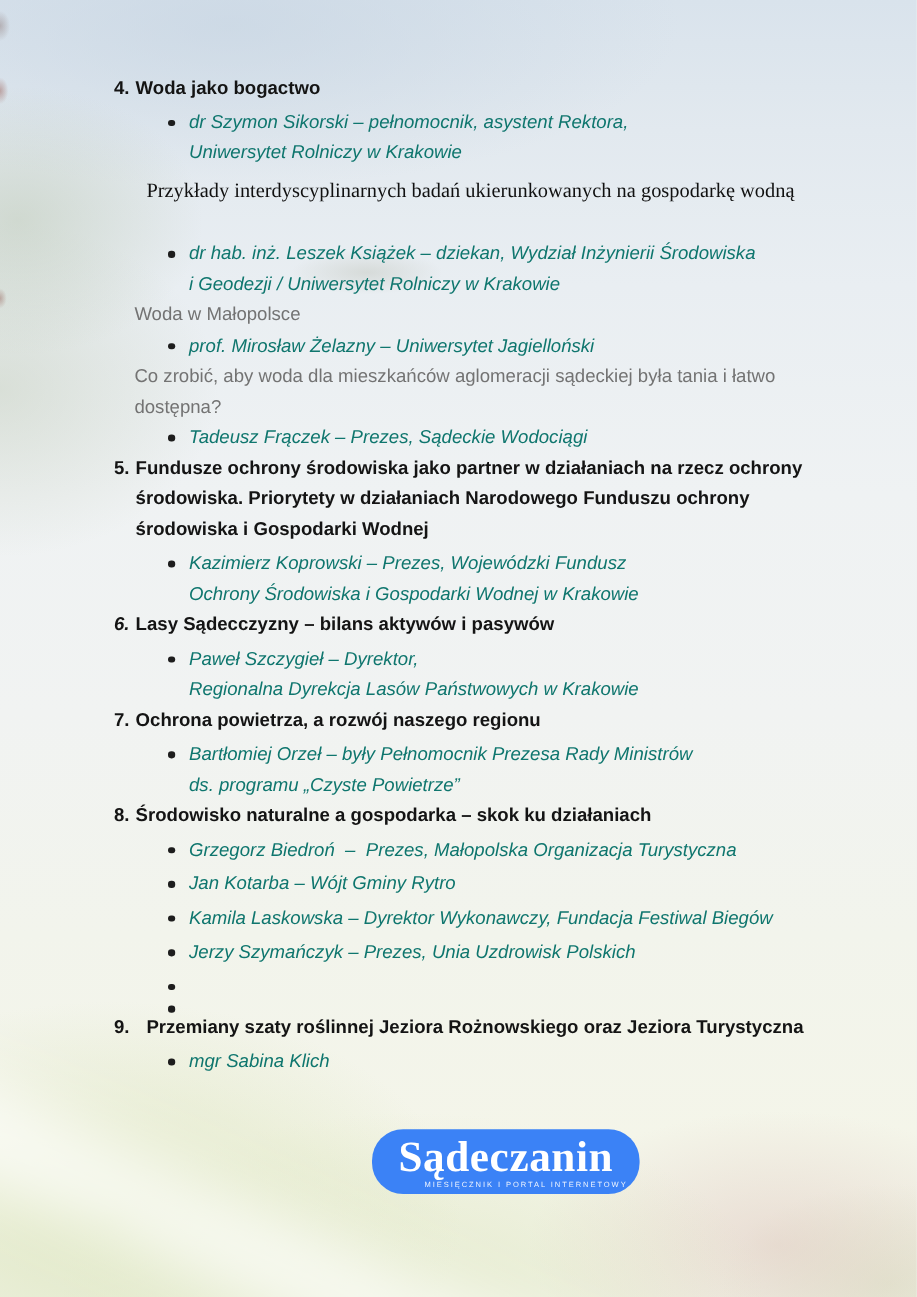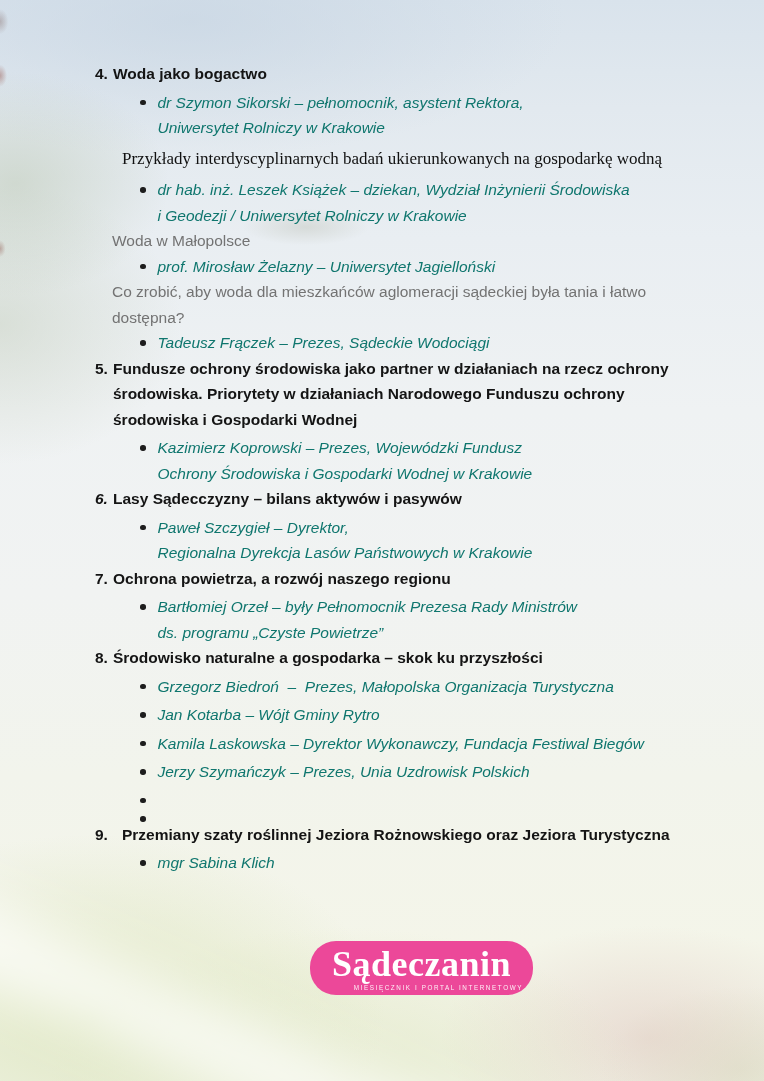--- a/index.html
+++ b/index.html
@@ -44,26 +44,26 @@
   .block-bullet{padding-left:45px;font-style:italic;color:#0f766e;}
   .block-bullet .dot{
     width:5.5px;height:5.5px;border-radius:50%;background:#1d1d1d;
     margin:10px 12px 0 0;flex:none;
   }
   .block-heading + .block-bullet{margin-top:3px;}
   .block-bullet.loose{margin-top:3px;}
   .block-text{padding-left:17px;}
   .block-serif{
     font-family:"Liberation Serif",serif;font-size:17px;color:#111;
-    padding-left:27px;margin-top:5px;margin-bottom:6px;
+    padding-left:27px;margin-top:5px;margin-bottom:28px;
   }
   
   .logo{
     position:absolute;left:310px;top:941px;width:223px;height:54px;z-index:2;
-    background:#ec4899;display:flex;flex-direction:column;align-items:center;
+    background:#3b82f6;display:flex;flex-direction:column;align-items:center;
     justify-content:center;
     border-radius:26px;
   }
   .logo-title{
     font-family:"Liberation Serif",serif;font-weight:bold;font-size:36px;
     line-height:1;color:#ffffff;letter-spacing:.5px;margin-top:1px;
   }
   .logo-sub{
     font-size:6.3px;letter-spacing:1.6px;color:rgba(255,255,255,.92);
     margin-top:2px;align-self:flex-end;margin-right:10px;white-space:nowrap;
@@ -132,21 +132,21 @@
       <span class="num">7.</span>
       <span class="txt">Ochrona powietrza, a rozwój naszego regionu</span>
     </div>
     <div class="block block-bullet">
       <span class="dot"></span>
       <span class="txt">Bartłomiej Orzeł – były Pełnomocnik Prezesa Rady Ministrów
 ds. programu „Czyste Powietrze”</span>
     </div>
     <div class="block block-heading">
       <span class="num">8.</span>
-      <span class="txt">Środowisko naturalne a gospodarka – skok ku przyszłości</span>
+      <span class="txt">Środowisko naturalne a gospodarka – skok ku działaniach</span>
     </div>
     <div class="block block-bullet loose">
       <span class="dot"></span>
       <span class="txt">Grzegorz Biedroń  –  Prezes, Małopolska Organizacja Turystyczna</span>
     </div>
     <div class="block block-bullet loose">
       <span class="dot"></span>
       <span class="txt">Jan Kotarba – Wójt Gminy Rytro</span>
     </div>
     <div class="block block-bullet loose">

